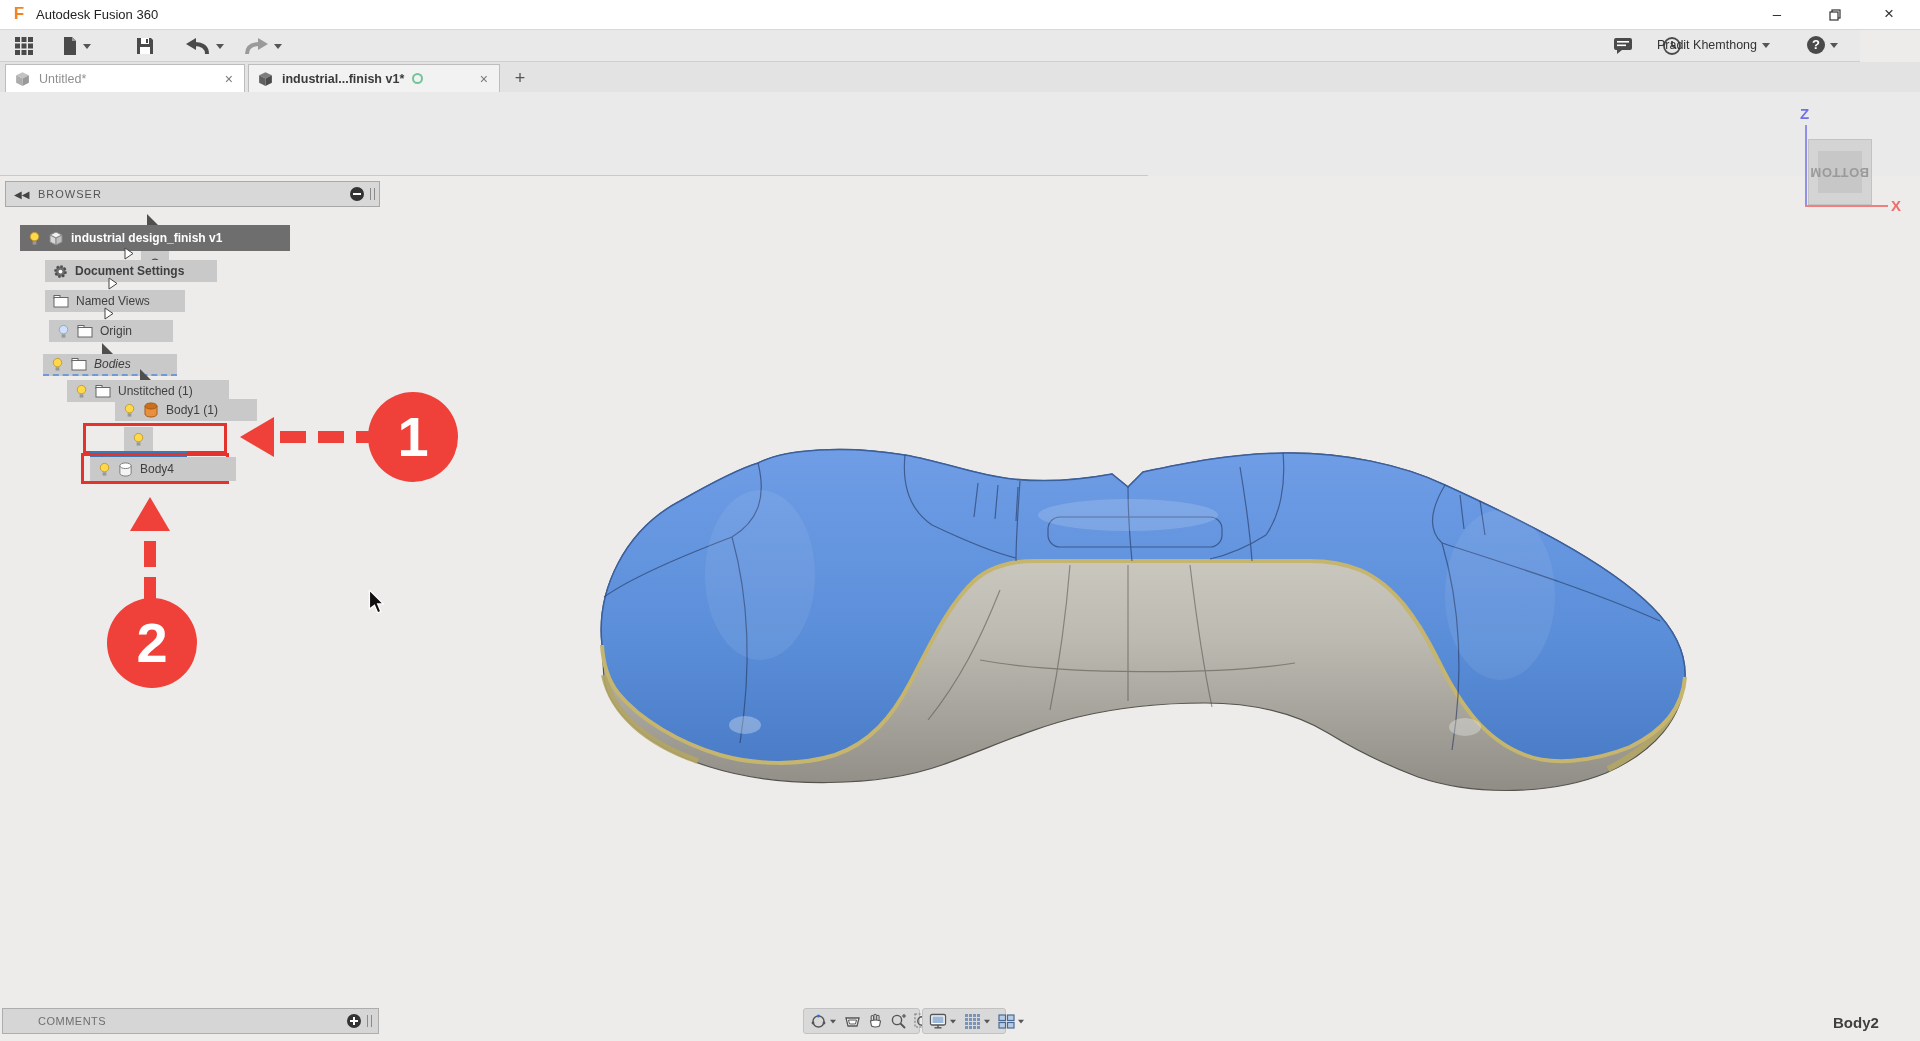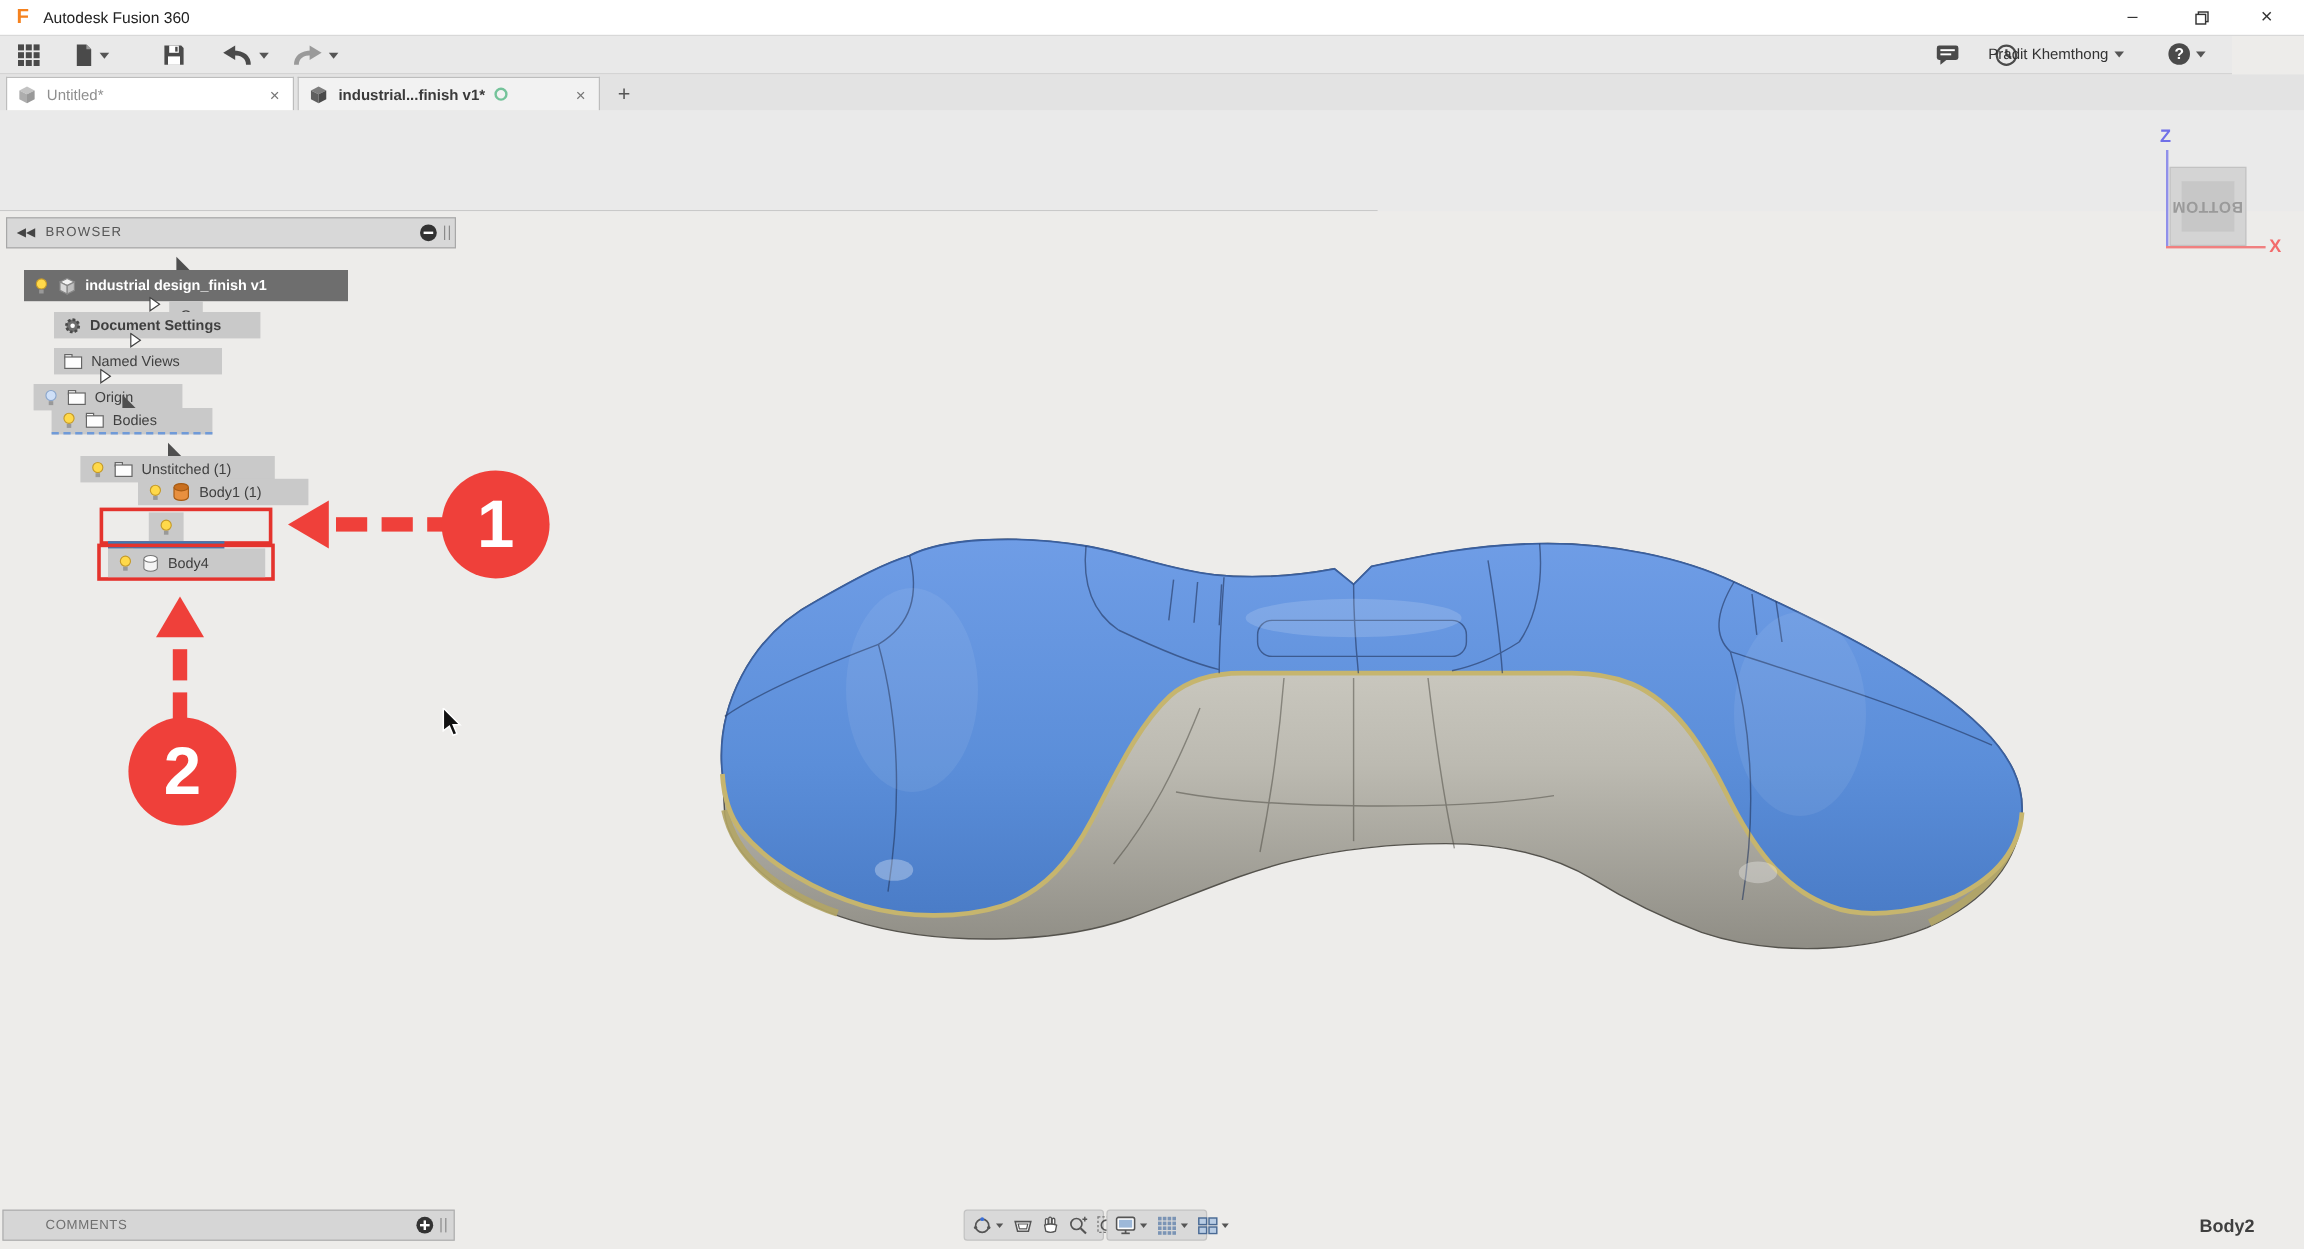--- a/index.html
+++ b/index.html
@@ -596,38 +596,38 @@
       </svg>
     <span class="chip" style="width:140px;">
       <svg width="16" height="14" viewBox="0 0 16 14">
         <rect x="1" y="1.5" width="6" height="3" fill="#fdfdfd" stroke="#666"></rect>
           <rect x="1" y="3.5" width="14" height="9.5" fill="#fdfdfd" stroke="#666"></rect>
         </svg>
       <span>Named Views</span>
     </span>
   </div>
 
-  <div class="trow" style="left:23px; top:126px;">
+  <div class="trow" style="left:44px; top:126px;">
     <svg class="expander" width="10" height="13" viewBox="0 0 10 13">
         <polygon points="1,1 9,6.5 1,12" fill="#fff" stroke="#444"></polygon>
       </svg>
     <span class="chip" style="width:124px;">
       <svg width="13" height="15" viewBox="0 0 13 16">
         <circle cx="6.5" cy="6" r="4.5" fill="#cfe0f8" stroke="#8aa6cc"></circle>
           <rect x="4.5" y="11" width="4" height="3.5" fill="#999"></rect>
         </svg>
       <svg width="16" height="14" viewBox="0 0 16 14">
         <rect x="1" y="1.5" width="6" height="3" fill="#fdfdfd" stroke="#666"></rect>
           <rect x="1" y="3.5" width="14" height="9.5" fill="#fdfdfd" stroke="#666"></rect>
         </svg>
       <span>Origin</span>
     </span>
   </div>
 
-  <div class="trow" style="left:38px; top:148px;">
+  <div class="trow" style="left:38px; top:162px;font-style:italic;">
     <span class="expander exp-open"></span>
     <span class="chip dashed-drop" style="width:134px;">
       <svg width="13" height="15" viewBox="0 0 13 16">
         <circle cx="6.5" cy="6" r="4.5" fill="#ffd94a" stroke="#c49a2a"></circle>
           <rect x="4.5" y="11" width="4" height="3.5" fill="#999"></rect>
         </svg>
       <svg width="16" height="14" viewBox="0 0 16 14">
         <rect x="1" y="1.5" width="6" height="3" fill="#fdfdfd" stroke="#666"></rect>
           <rect x="1" y="3.5" width="14" height="9.5" fill="#fdfdfd" stroke="#666"></rect>
         </svg>
@@ -676,21 +676,21 @@
       <svg width="15" height="15" viewBox="0 0 16 16">
         <path d="M2 4 v8 a6 3 0 0 0 12 0 v-8" fill="#f4f4f4" stroke="#777"></path>
           <ellipse cx="8" cy="4" rx="6" ry="3" fill="#ffffff" stroke="#777"></ellipse>
         </svg>
       <span>Body2</span>
     </span>
   </div>
 
   <div class="redbox" style="left:76px; top:272px; width:148px; height:31px;"></div>
   <div class="trow" style="left:85px; top:276px;">
-    <span class="chip" style="width:131px; height:24px;">
+    <span class="chip" style="width:146px; height:24px;">
       <svg width="13" height="15" viewBox="0 0 13 16">
         <circle cx="6.5" cy="6" r="4.5" fill="#ffd94a" stroke="#c49a2a"></circle>
           <rect x="4.5" y="11" width="4" height="3.5" fill="#999"></rect>
         </svg>
       <svg width="15" height="15" viewBox="0 0 16 16">
         <path d="M2 4 v8 a6 3 0 0 0 12 0 v-8" fill="#f4f4f4" stroke="#777"></path>
           <ellipse cx="8" cy="4" rx="6" ry="3" fill="#ffffff" stroke="#777"></ellipse>
         </svg>
       <span>Body4</span>
     </span>

